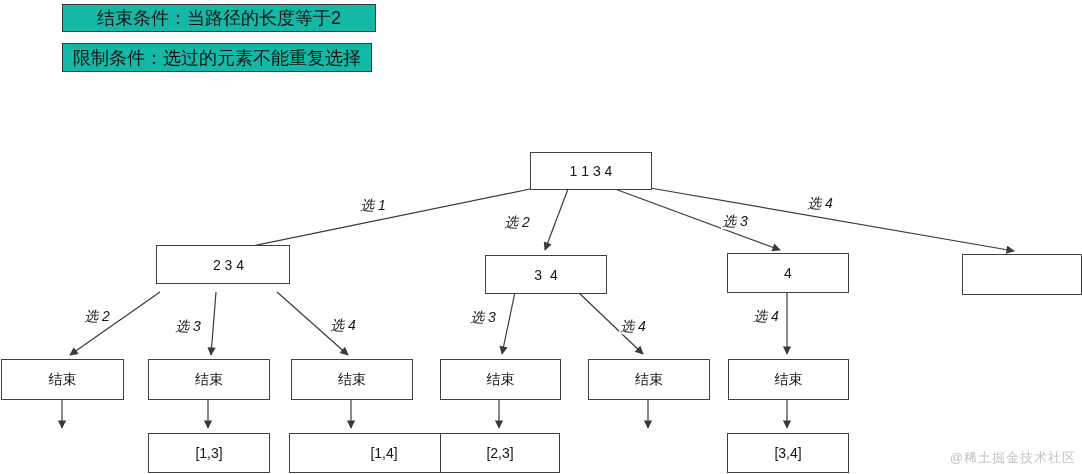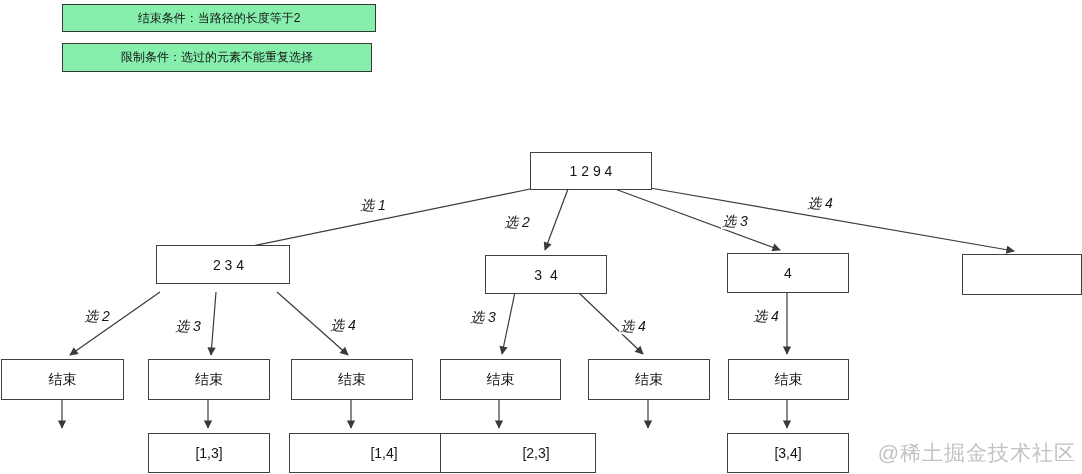--- a/index.html
+++ b/index.html
@@ -3,35 +3,35 @@
 <meta charset="utf-8">
 <style>
   html,body{margin:0;padding:0;background:#fff;}
   .canvas{
     position:relative;width:1082px;height:474px;background:#fff;overflow:hidden;
     font-family:"Liberation Sans","DejaVu Sans",sans-serif;color:#141414;
   }
   .edges{position:absolute;left:0;top:0;width:1082px;height:474px;}
   .edges line{stroke:#3a3a3a;stroke-width:1.2;}
   .cond{
-    position:absolute;border:1px solid #383838;background:#86efac;
+    position:absolute;border:1px solid #383838;background:#14b8a6;
     display:flex;align-items:center;justify-content:center;
-    font-size:12px;white-space:pre;
+    font-size:18px;white-space:pre;
   }
   .node{
     position:absolute;border:1px solid #404040;background:#fff;
     display:flex;align-items:center;justify-content:center;
     font-size:14px;white-space:pre;
   }
   .elabel{
     position:absolute;transform:translate(-50%,-50%);
     font-size:14px;white-space:pre;background:#fff;padding:0 1px;line-height:1.1;font-style:italic;
   }
   .watermark{
-    position:absolute;right:6px;bottom:7px;font-size:21px;
+    position:absolute;right:6px;bottom:7px;font-size:13px;
     color:#c2c2c2;letter-spacing:1px;
   }
 </style>
 </head>
 <body>
 
 <div class="canvas">
 
   <div class="cond" style="left:62px;top:4px;width:312px;height:26px;">结束条件：当路径的长度等于2</div>
   <div class="cond" style="left:62px;top:43px;width:308px;height:27px;text-align:center;">限制条件：选过的元素不能重复选择</div>
@@ -65,34 +65,34 @@
   <span class="elabel" style="left:735px;top:222px;">选 3</span>
   <span class="elabel" style="left:820px;top:204px;">选 4</span>
 
   <span class="elabel" style="left:97px;top:317px;">选 2</span>
   <span class="elabel" style="left:188px;top:327px;">选 3</span>
   <span class="elabel" style="left:343px;top:326px;">选 4</span>
   <span class="elabel" style="left:483px;top:318px;">选 3</span>
   <span class="elabel" style="left:633px;top:327px;">选 4</span>
   <span class="elabel" style="left:766px;top:317px;">选 4</span>
 
-  <div class="node" style="left:530px;top:152px;width:120px;height:36px;">1 2 9 4</div>
+  <div class="node" style="left:530px;top:152px;width:120px;height:36px;">1 1 3 4</div>
 
   <div class="node" style="left:156px;top:245px;width:121px;height:37px;padding-left:11px;">2 3 4</div>
   <div class="node" style="left:485px;top:255px;width:120px;height:37px;">3  4</div>
   <div class="node" style="left:727px;top:253px;width:120px;height:38px;">4</div>
   <div class="node" style="left:962px;top:254px;width:118px;height:39px;"></div>
 
   <div class="node" style="left:1px;top:359px;width:121px;height:39px;">结束</div>
   <div class="node" style="left:148px;top:359px;width:120px;height:39px;">结束</div>
   <div class="node" style="left:291px;top:359px;width:120px;height:39px;">结束</div>
   <div class="node" style="left:440px;top:359px;width:119px;height:39px;">结束</div>
   <div class="node" style="left:588px;top:359px;width:120px;height:39px;">结束</div>
   <div class="node" style="left:728px;top:359px;width:119px;height:39px;">结束</div>
 
   <div class="node" style="left:148px;top:433px;width:120px;height:38px;">[1,3]</div>
   <div class="node" style="left:289px;top:433px;width:120px;height:38px;padding-left:34px;">[1,4]</div>
-  <div class="node" style="left:440px;top:433px;width:118px;height:38px;padding-left:36px;">[2,3]</div>
+  <div class="node" style="left:440px;top:433px;width:118px;height:38px;">[2,3]</div>
   <div class="node" style="left:727px;top:433px;width:120px;height:38px;">[3,4]</div>
 
   <div class="watermark">@稀土掘金技术社区</div>
 
 </div>
 
 </body></html>

